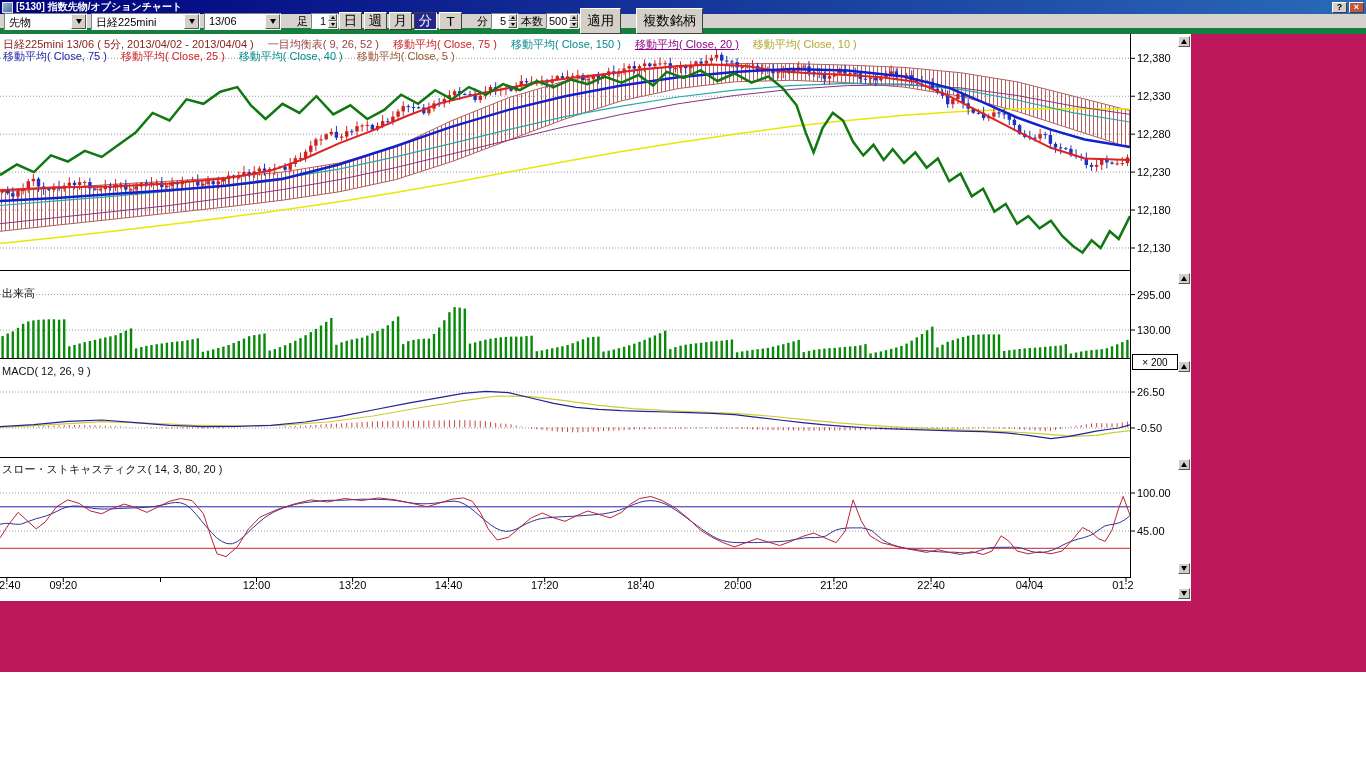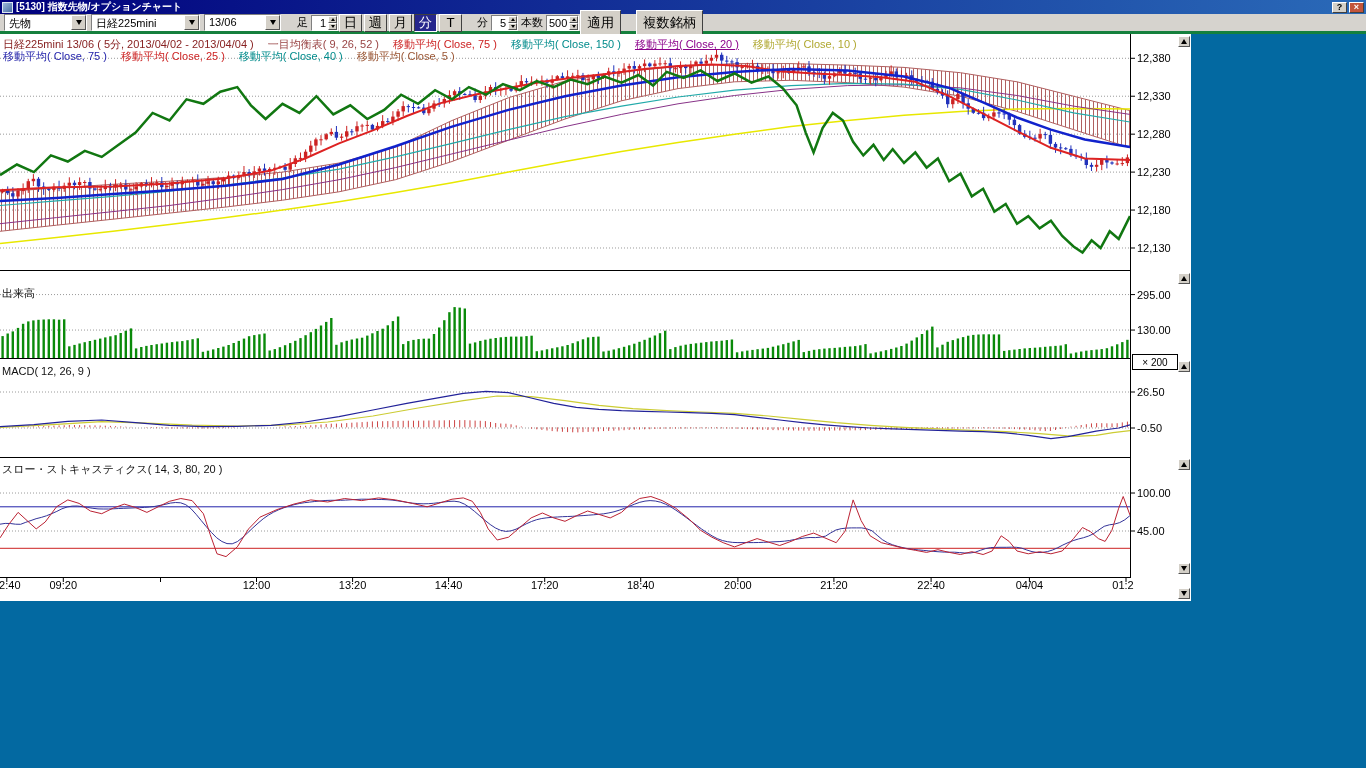--- a/index.html
+++ b/index.html
@@ -1,32 +1,32 @@
 <!DOCTYPE html>
 <html><head>
 <meta charset="utf-8">
 <style>
   html,body{margin:0;padding:0;background:#fff;}
-  .app{position:relative;width:1366px;height:768px;background:#0369a1;overflow:hidden;
+  .app{position:relative;width:1366px;height:672px;background:#be185d;overflow:hidden;
        font-family:"Liberation Sans","DejaVu Sans",sans-serif;-webkit-font-smoothing:none;}
   
   .titlebar{position:absolute;top:0;left:0;width:1366px;height:14px;
     background:linear-gradient(90deg,#00007d,#2a6ab8);display:flex;align-items:center;
     padding:0 2px;box-sizing:border-box;color:#fff;font-size:10px;font-weight:bold;}
   .app-icon{width:9px;height:9px;background:linear-gradient(135deg,#9db8d9,#4a6fa5);
     border:1px solid #dce6f2;margin-right:3px;flex:0 0 auto;}
   .title-text{white-space:nowrap;overflow:hidden;}
   .tb-spacer{flex:1;}
   .win-btn{width:15px;height:11px;background:#d4d0c8;color:#000;border:1px solid;
     border-color:#fff #404040 #404040 #fff;font-size:9px;line-height:9px;display:flex;
     align-items:center;justify-content:center;margin-left:2px;box-sizing:border-box;}
   .win-btn.close{background:#c3553b;color:#fff;}
   
   .toolbar{position:absolute;top:14px;left:0;width:1366px;height:20px;background:#d6d3ce;
-    border-bottom:3px solid #15803d;display:flex;align-items:center;padding:0 2px;
+    border-bottom:6px solid #15803d;display:flex;align-items:center;padding:0 2px;
     box-sizing:border-box;font-size:11px;}
   .combo{display:inline-flex;height:17px;margin:0 2px;border:1px solid;
     border-color:#808080 #fff #fff #808080;background:#fff;align-items:stretch;box-sizing:border-box;}
   .combo-text{padding:1px 4px 0 4px;background:#fff;white-space:nowrap;}
   .combo-arrow{width:15px;background:#d4d0c8;border:1px solid;border-color:#fff #555 #555 #fff;
     display:flex;align-items:center;justify-content:center;box-sizing:border-box;}
   .tri-dn{width:0;height:0;border-left:3px solid transparent;border-right:3px solid transparent;
     border-top:5px solid #000;}
   .tri-up-s{width:0;height:0;border-left:3px solid transparent;border-right:3px solid transparent;
     border-bottom:5px solid #000;}

